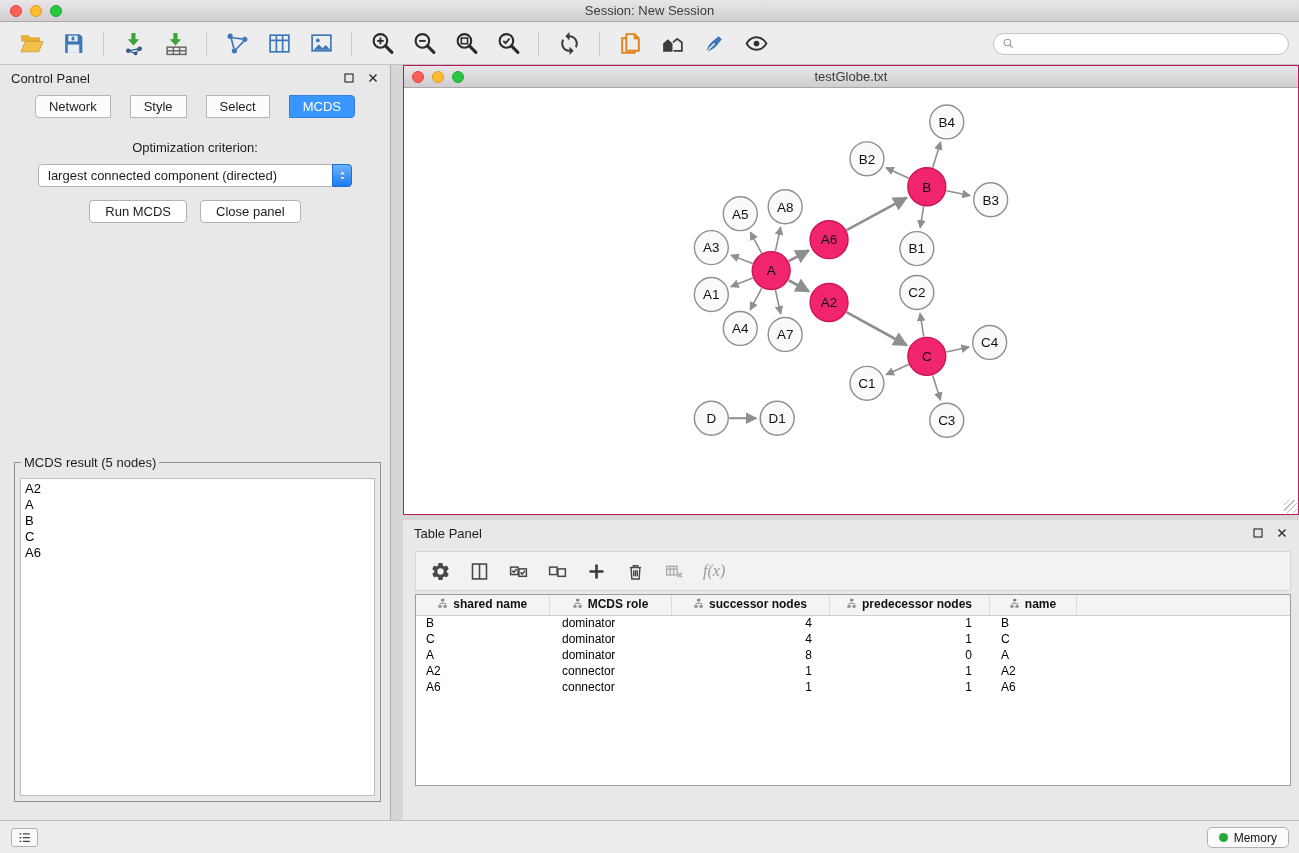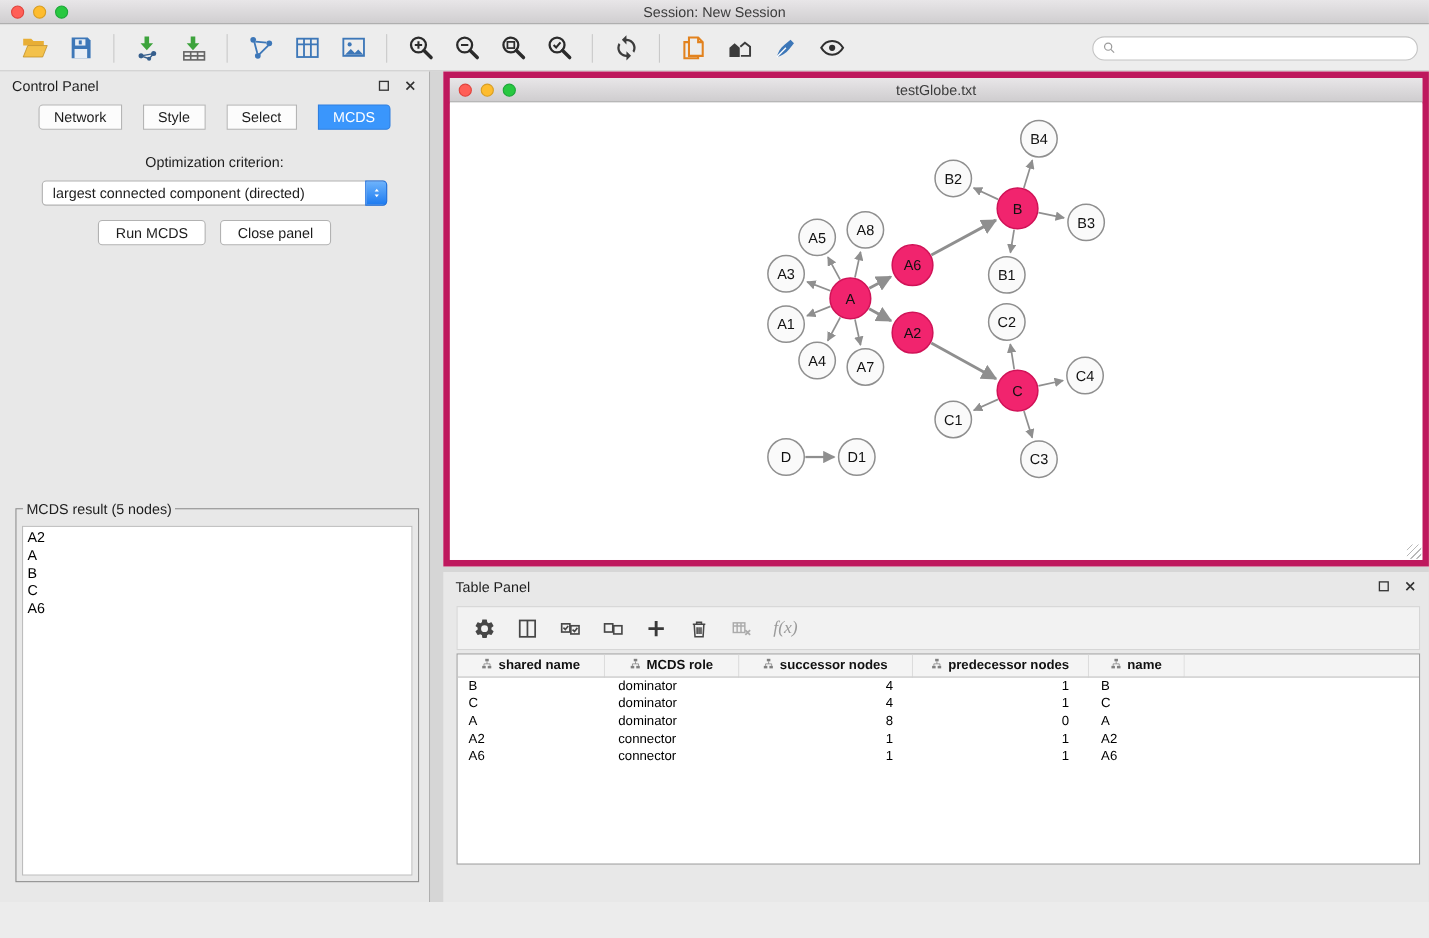--- a/index.html
+++ b/index.html
@@ -55,21 +55,21 @@
     color:#1d1d1d; font-family:inherit; }
   .result-box { position:absolute; left:14px; right:9px; top:390px; bottom:18px;
     border:1px solid #8f8f8f; background:#e8e8e8; padding:4px; }
   .result-box legend { font-size:13px; color:#1d1d1d; padding:0 3px; margin-left:2px; }
   .result-list { position:absolute; left:5px; right:5px; top:8px; bottom:5px; background:#fff;
     border:1px solid #bdbdbd; font-size:13px; color:#000; padding:2px 4px; overflow:auto; }
   .result-list div { line-height:16px; }
 
   
   .net-window { position:absolute; left:403px; top:65px; width:896px; height:450px;
-    border:6px solid #be185d; background:#fff; }
+    border:1px solid #be185d; background:#fff; }
   .nw-titlebar { position:relative; height:22px; background:linear-gradient(#e8e6e8,#cfcdcf);
     border-bottom:1px solid #a9a9a9; }
   .nw-titlebar .traffic { top:5px; left:8px; }
   .nw-title { text-align:center; line-height:21px; font-size:13px; color:#3c3c3c; }
   .nw-content { position:absolute; top:23px; left:0; right:0; bottom:0; background:#fff; }
   .nw-content svg { display:block; width:100%; height:100%; }
   svg text { font-family:"Liberation Sans", sans-serif; }
   .grip { position:absolute; right:1px; bottom:1px; width:13px; height:13px;
     background:repeating-linear-gradient(135deg, transparent 0 3px, #b8b8b8 3px 4px); }
 
@@ -597,14 +597,27 @@
               <td class="col2">1</td>
               <td class="col3">1</td>
               <td class="col4">A6</td>
               <td></td>
             </tr>
           </tbody>
       </table>
     </div>
   </div>
 
+  <div class="statusbar">
+    <div class="menu-btn">
+      <span data-icon="menu-list">
+          <svg viewBox="0 0 24 24">
+            <path d="M4 6h3M4 12h3M4 18h3M9.5 6h11M9.5 12h11M9.5 18h11" stroke="#444" stroke-width="2"></path>
+          </svg>
+        </span>
+    </div>
+    <div class="memory-btn">
+      <span class="dot"></span>
+      <span>Memory</span>
+    </div>
+  </div>
 
 </div>
 
 </body></html>

